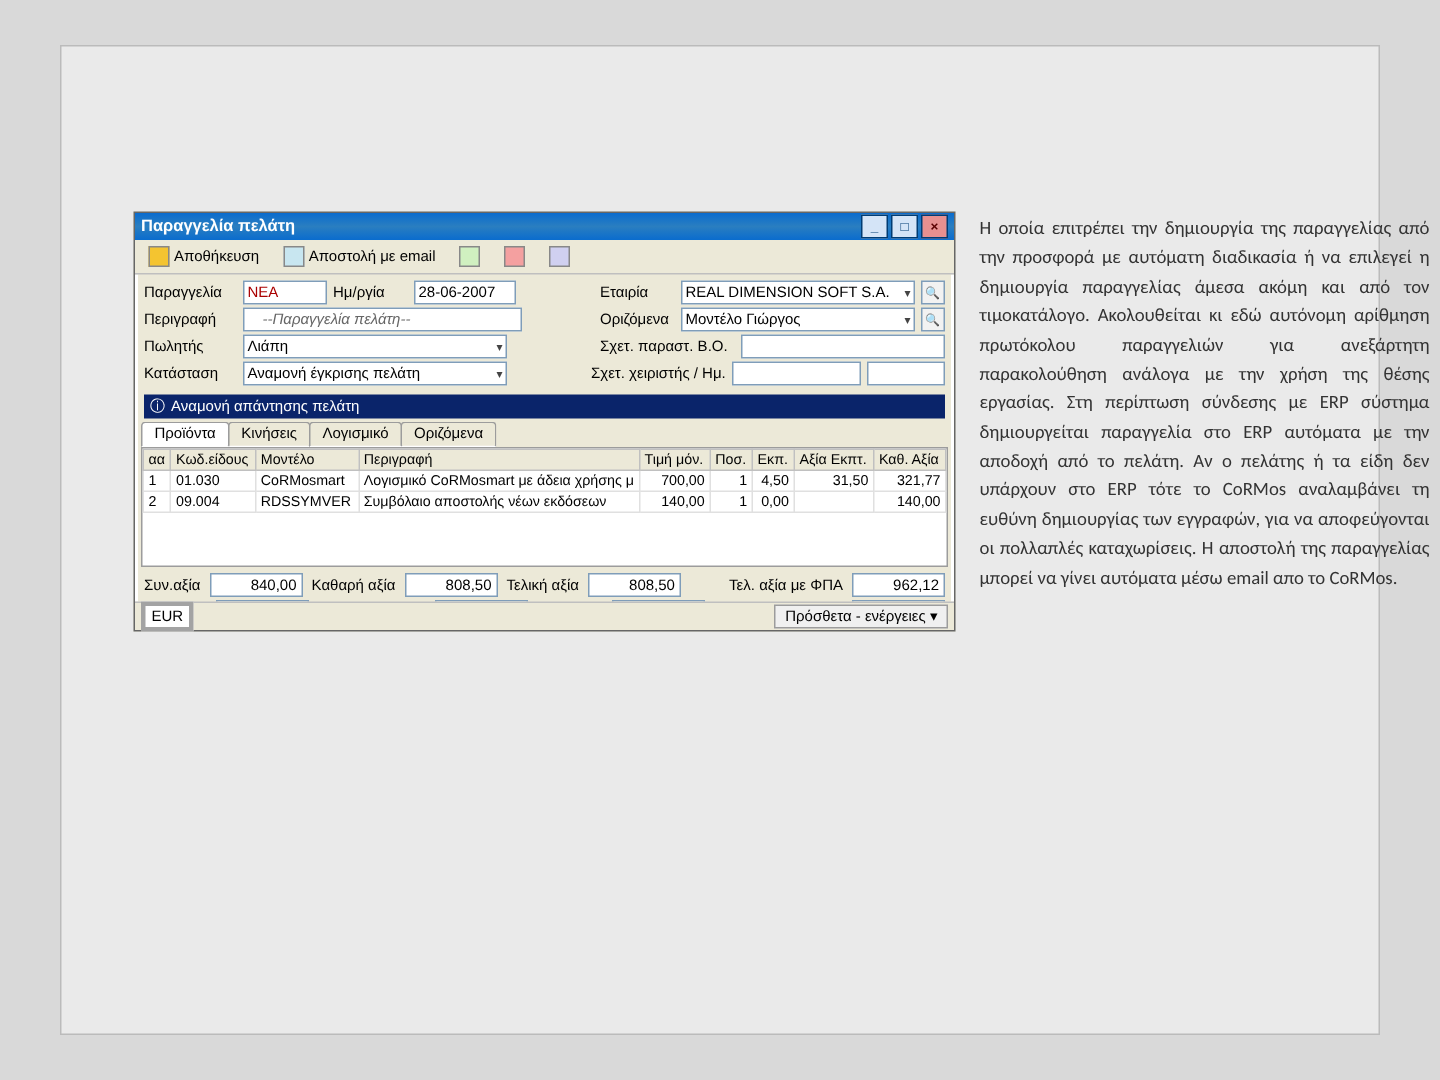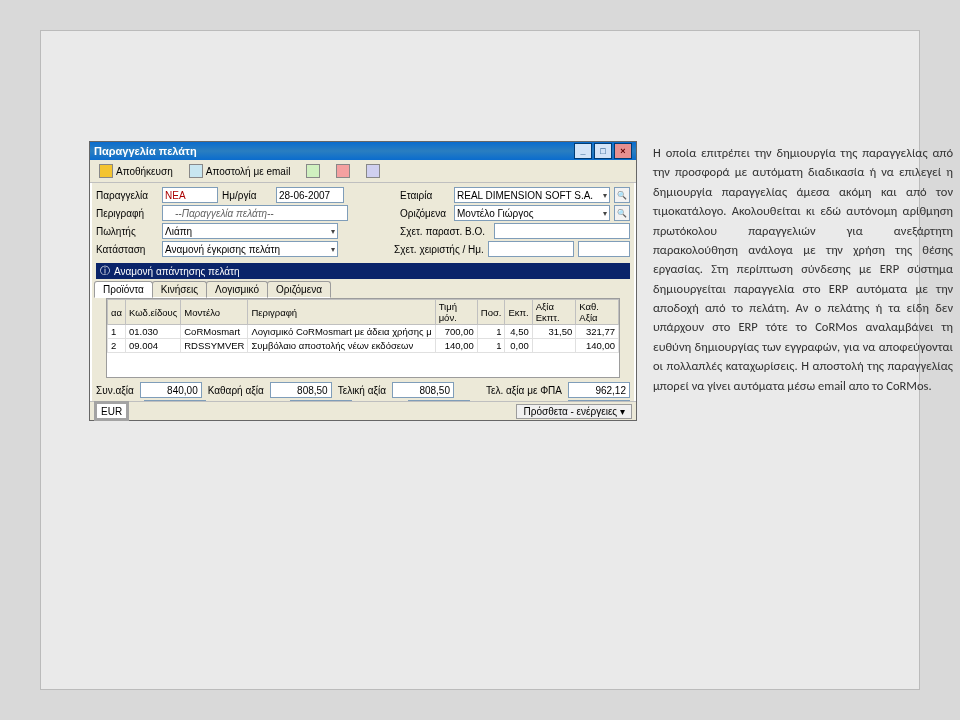--- a/index.html
+++ b/index.html
@@ -140,21 +140,21 @@
     border-top-right-radius: 3px;
     margin-right: -1px;
     position: relative;
     z-index: 1;
   }
   .tab.active {
     background: #fff;
     z-index: 2;
   }
   .gridwrap {
-    margin: 0 16px;
+    margin: 0 4px;
     border: 1px solid #9c9c9c;
     background: #fff;
     height: 78px;
     overflow: hidden;
   }
   table.grid {
     width: 100%;
     border-collapse: collapse;
     font-size: 9.5px;
   }

